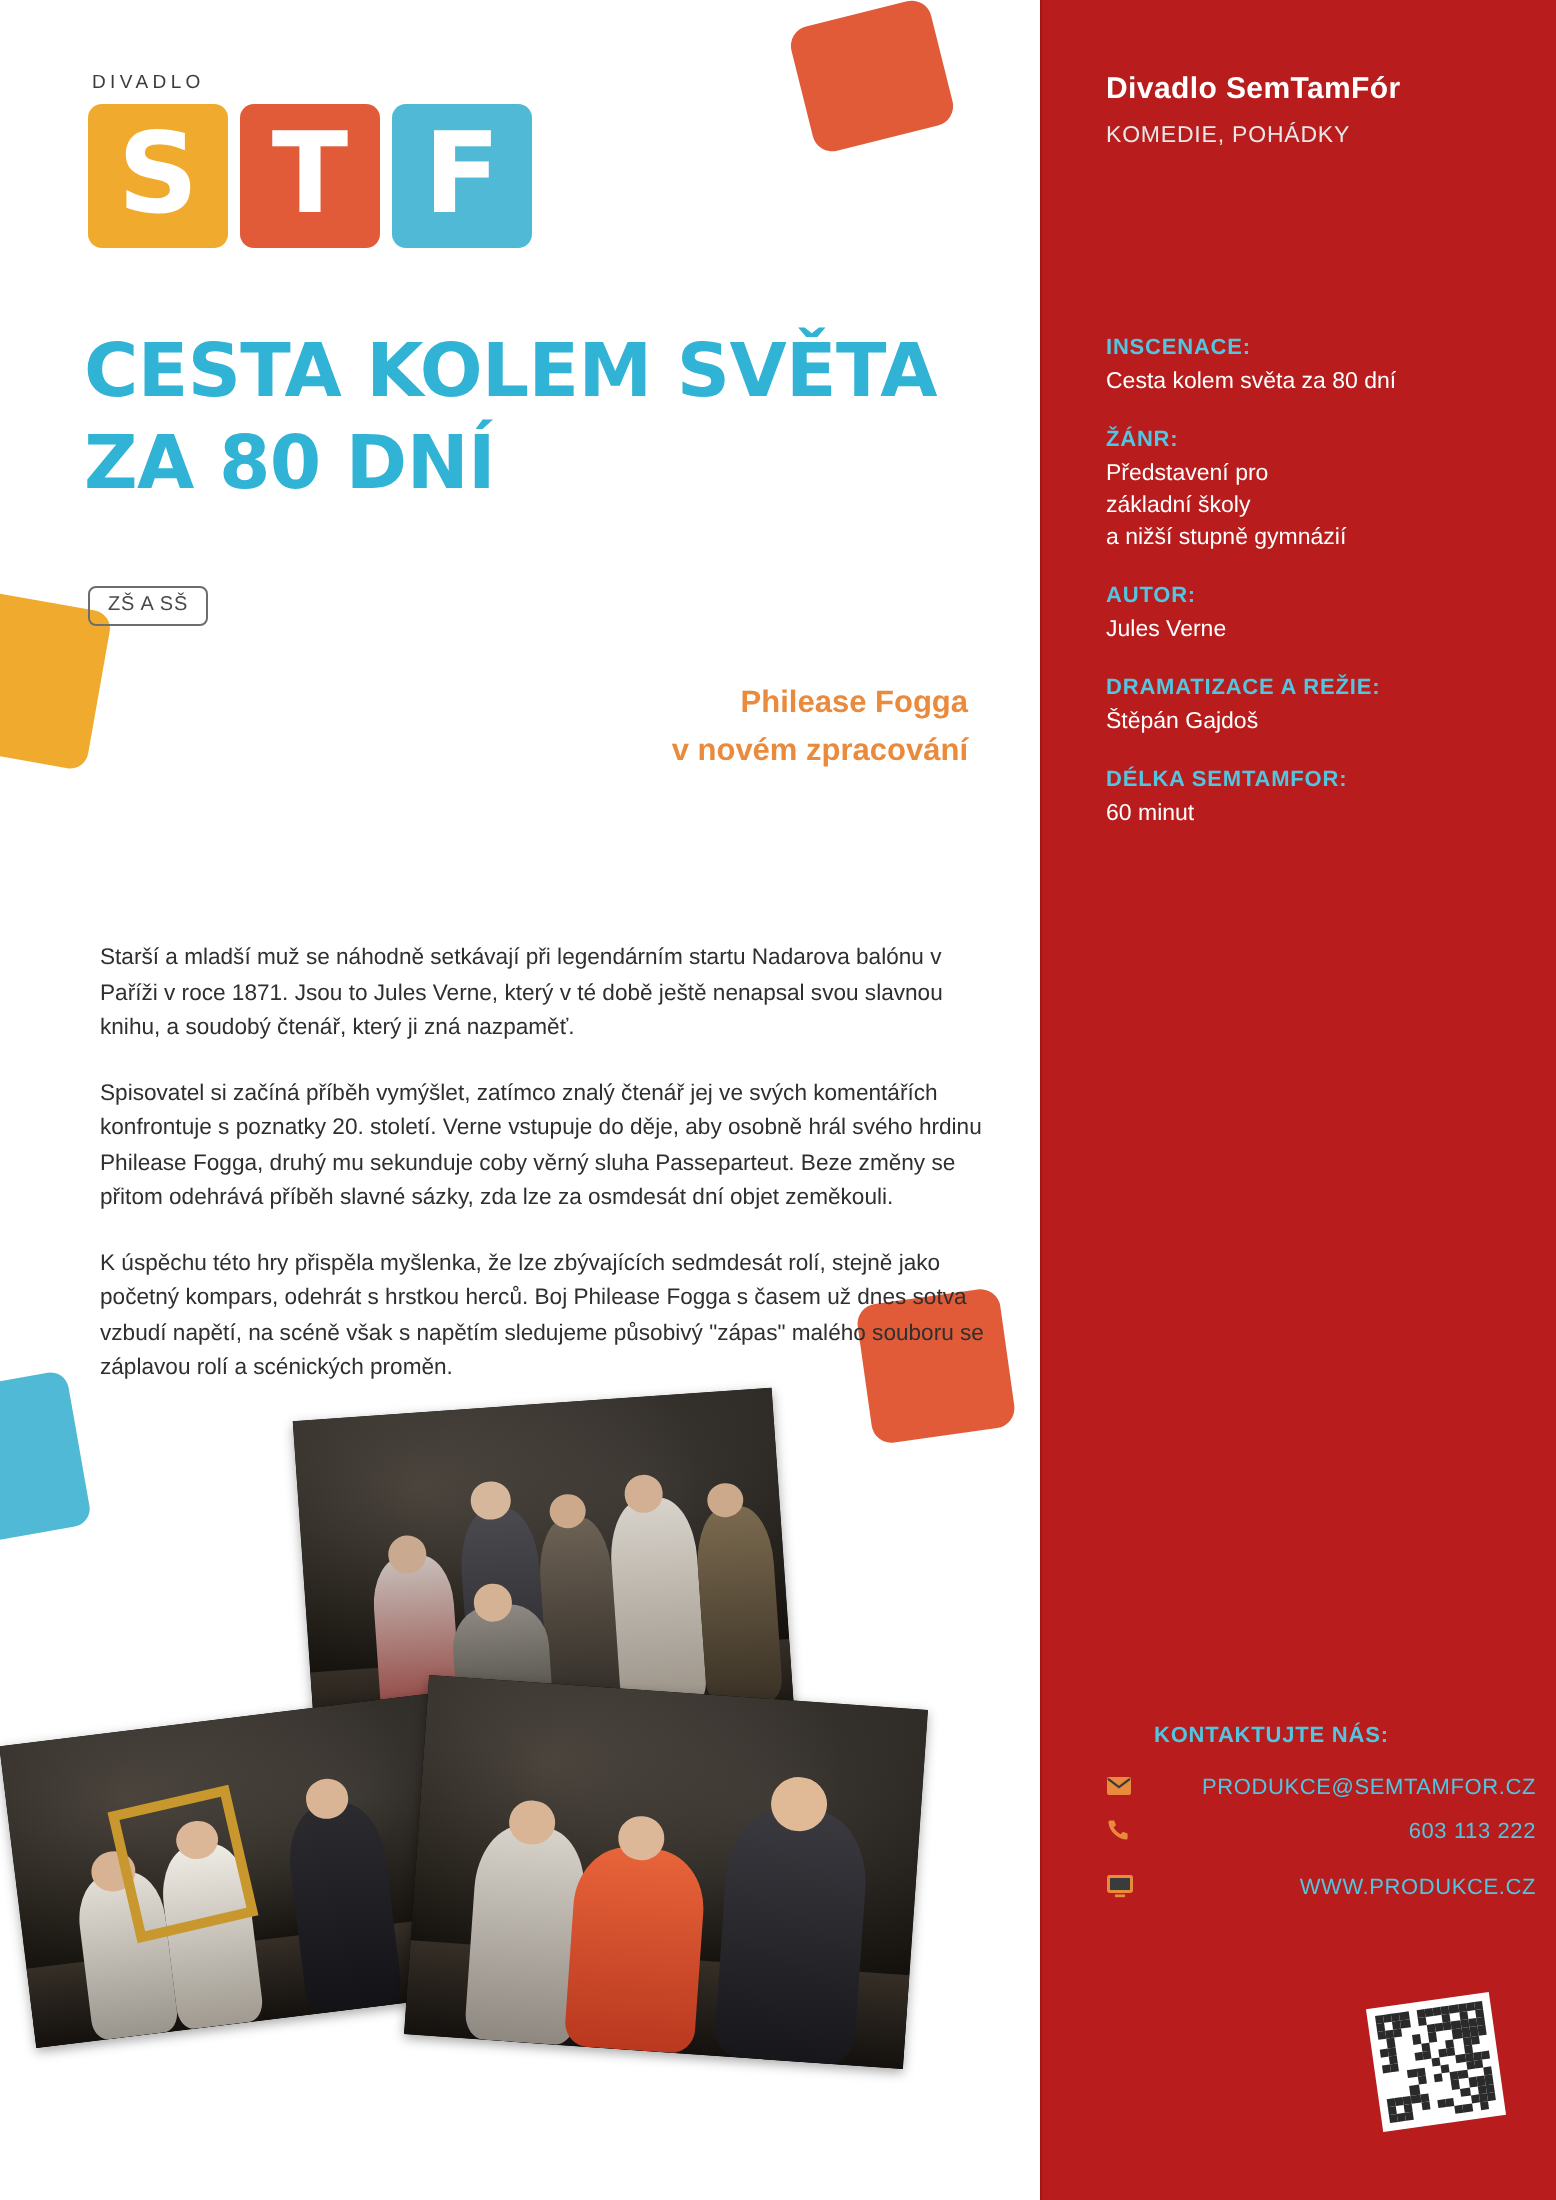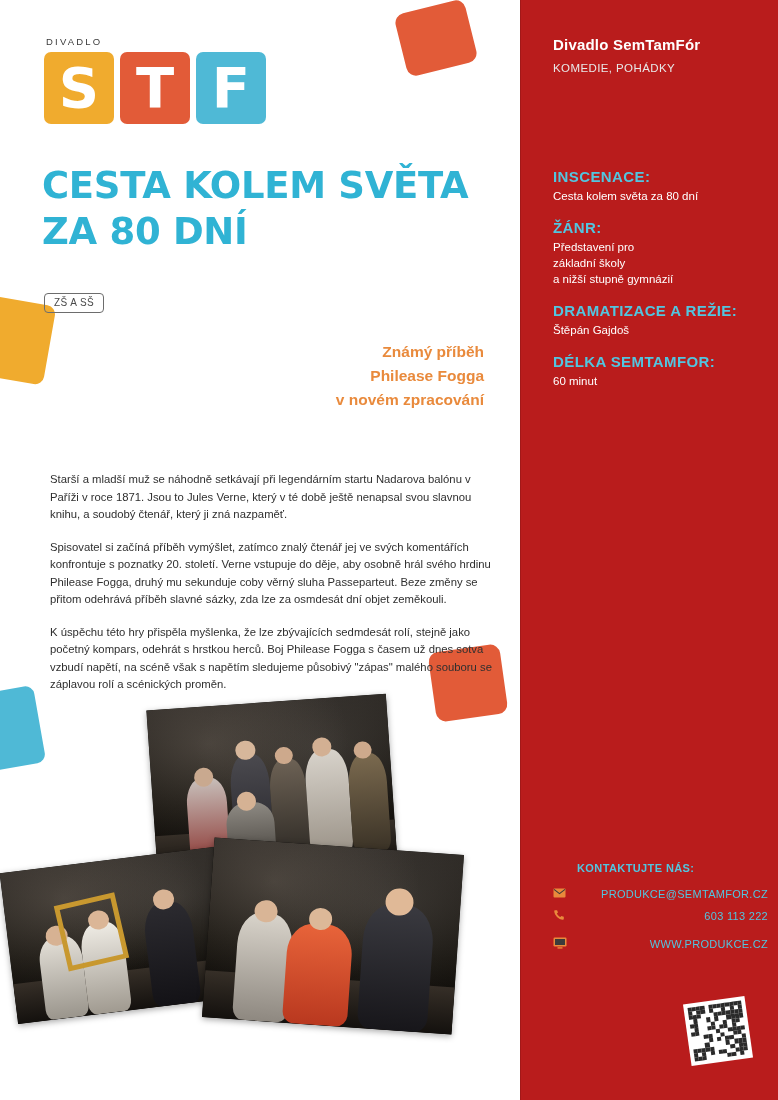--- a/index.html
+++ b/index.html
@@ -48,21 +48,21 @@
 
   .meta {
     position: absolute;
     left: 33px;
     top: 168px;
     width: 210px;
   }
   .meta-block { margin-bottom: 15px; }
   .meta-label {
     color: #52c5e0;
-    font-size: 15px;
+    font-size: 11px;
     font-weight: bold;
     letter-spacing: .4px;
     margin-bottom: 3px;
   }
   .meta-value {
     color: #ffffff;
     font-size: 11.5px;
     line-height: 16px;
   }
 
@@ -270,21 +270,20 @@
     <div class="divadlo">DIVADLO</div>
     <div class="tile tile-s">S</div>
     <div class="tile tile-t">T</div>
     <div class="tile tile-f">F</div>
   </div>
 
   <h1 class="title">CESTA KOLEM SVĚTA ZA 80 DNÍ</h1>
   <div class="badge">ZŠ A SŠ</div>
 
   <div class="tagline">
-    <div>Známý příběh</div>
     <div>Philease Fogga</div>
     <div>v novém zpracování</div>
   </div>
 
   <div class="body-copy">
     <p>Starší a mladší muž se náhodně setkávají při legendárním startu Nadarova balónu v Paříži v roce 1871. Jsou to Jules Verne, který v té době ještě nenapsal svou slavnou knihu, a soudobý čtenář, který ji zná nazpaměť.</p>
     <p>Spisovatel si začíná příběh vymýšlet, zatímco znalý čtenář jej ve svých komentářích konfrontuje s poznatky 20. století. Verne vstupuje do děje, aby osobně hrál svého hrdinu Philease Fogga, druhý mu sekunduje coby věrný sluha Passeparteut. Beze změny se přitom odehrává příběh slavné sázky, zda lze za osmdesát dní objet zeměkouli.</p>
     <p>K úspěchu této hry přispěla myšlenka, že lze zbývajících sedmdesát rolí, stejně jako početný kompars, odehrát s hrstkou herců. Boj Philease Fogga s časem už dnes sotva vzbudí napětí, na scéně však s napětím sledujeme působivý "zápas" malého souboru se záplavou rolí a scénických proměn.</p>
   </div>
 
@@ -344,20 +343,24 @@
         <div class="meta-label">INSCENACE:</div>
         <div class="meta-value">Cesta kolem světa za 80 dní</div>
       </div>
       <div class="meta-block">
         <div class="meta-label">ŽÁNR:</div>
         <div class="meta-value" style="white-space:pre-line">Představení pro
 základní školy
 a nižší stupně gymnázií</div>
       </div>
       <div class="meta-block">
+        <div class="meta-label">AUTOR:</div>
+        <div class="meta-value">Jules Verne</div>
+      </div>
+      <div class="meta-block">
         <div class="meta-label">DRAMATIZACE A REŽIE:</div>
         <div class="meta-value">Štěpán Gajdoš</div>
       </div>
       <div class="meta-block">
         <div class="meta-label">DÉLKA SEMTAMFOR:</div>
         <div class="meta-value">60 minut</div>
       </div>
     </div>
 
     <div class="contact">

